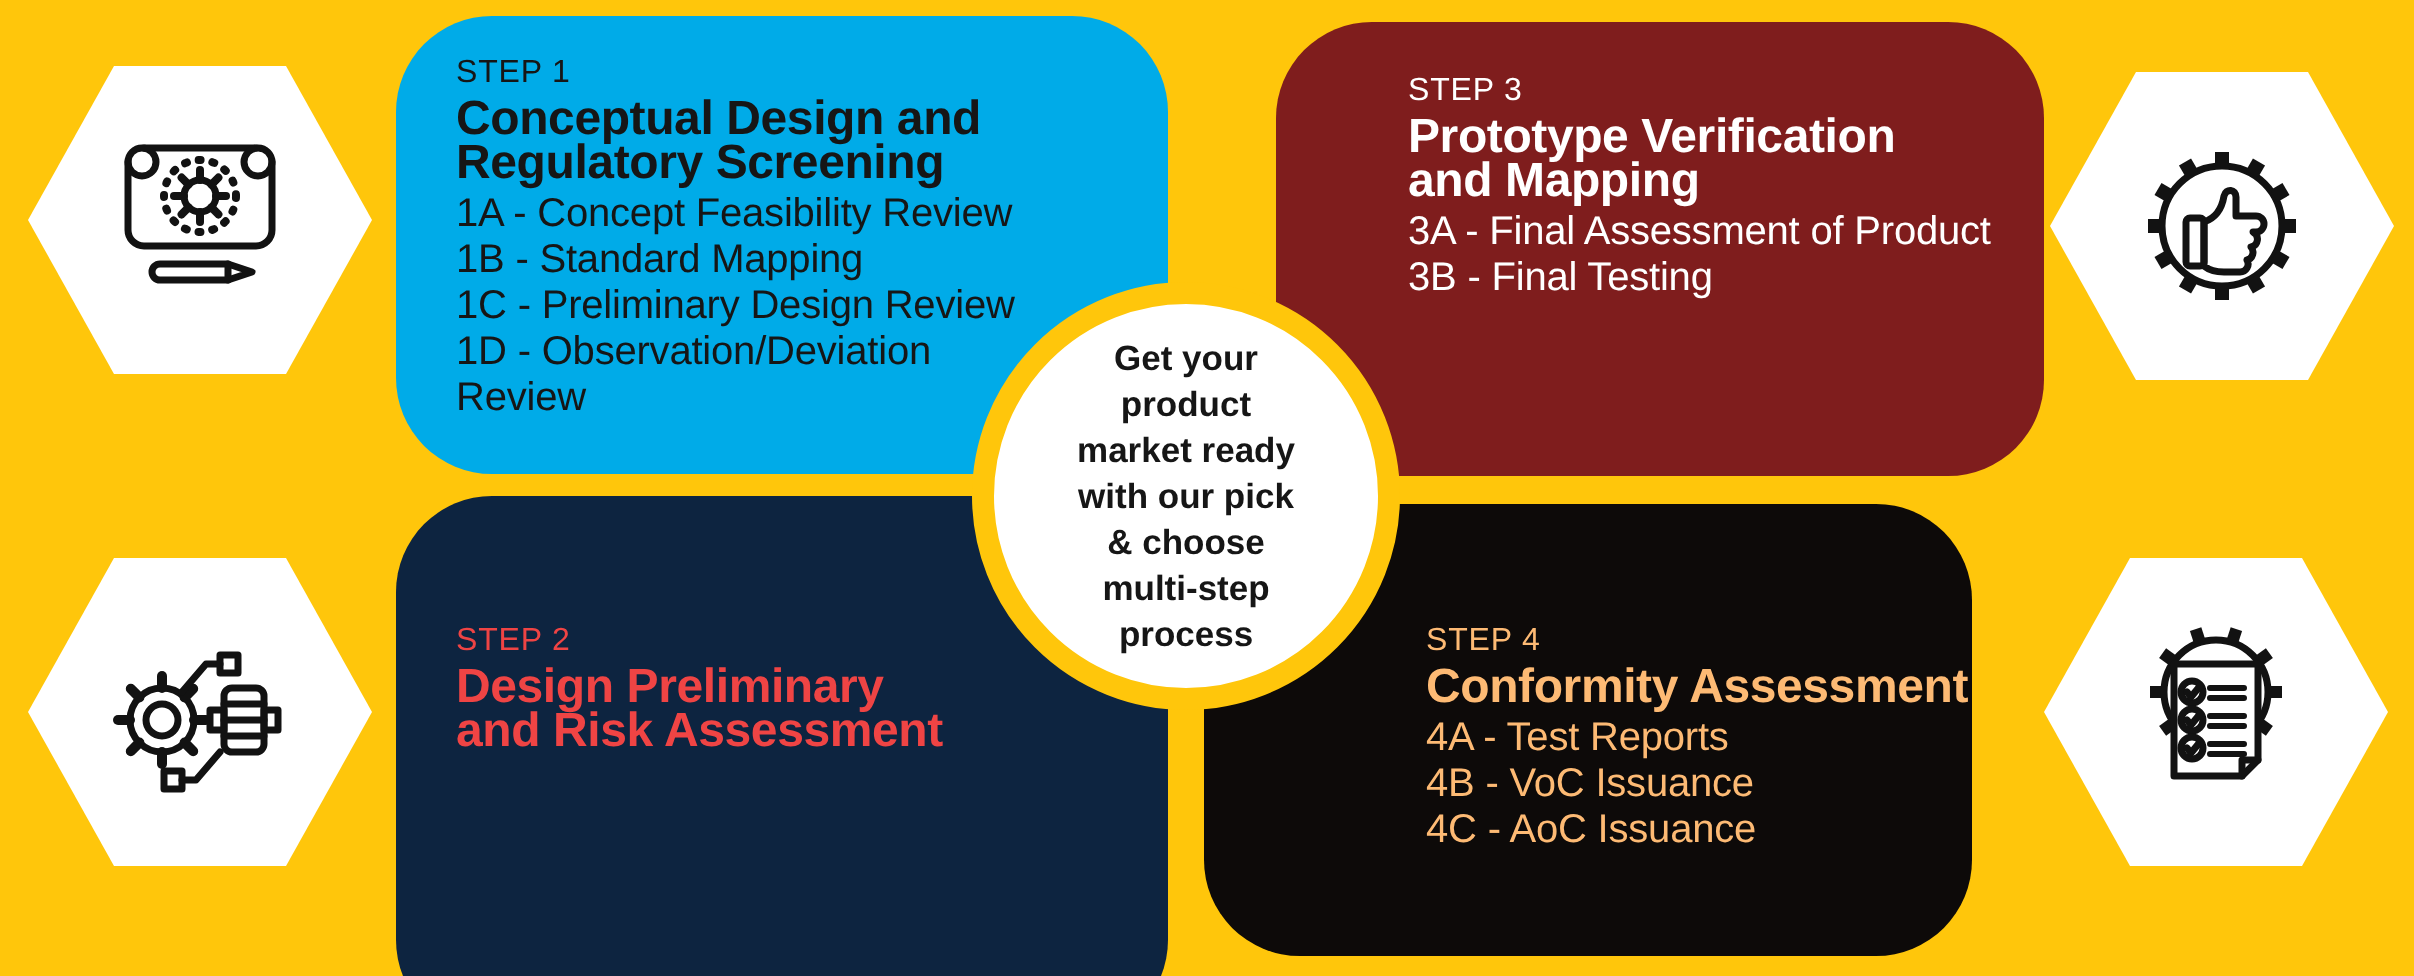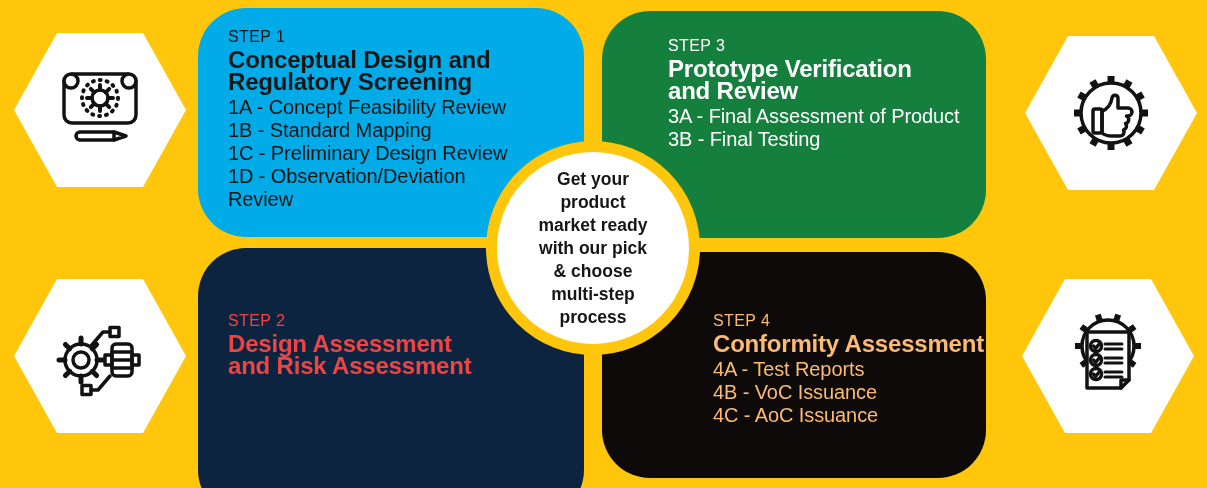--- a/index.html
+++ b/index.html
@@ -4,21 +4,21 @@
 <style>
   html,body{margin:0;padding:0;background:#e8e8e8;}
   .canvas{
     position:relative;width:1207px;height:488px;overflow:hidden;
     background:#FFC60B;
     font-family:"Liberation Sans", sans-serif;
   }
   .step-box{position:absolute;border-radius:48px;box-sizing:border-box;}
   .step-1{left:198px;top:8px;width:386px;height:229px;background:#00ABE8;color:#161616;padding:18px 18px 0 30px;}
   .step-2{left:198px;top:248px;width:386px;height:270px;background:#0D2440;color:#ef4444;padding:62px 18px 0 30px;}
-  .step-3{left:602px;top:11px;width:384px;height:227px;background:#15803d;color:#FFFFFF;padding:24px 16px 0 66px;}
+  .step-3{left:638px;top:11px;width:384px;height:227px;background:#7f1d1d;color:#FFFFFF;padding:24px 16px 0 66px;}
   .step-4{left:602px;top:252px;width:384px;height:226px;background:#0D0A09;color:#fdba74;padding:58px 14px 0 111px;}
   .step-label{font-size:16px;line-height:21px;letter-spacing:0.4px;}
   .step-title{font-size:24px;font-weight:bold;line-height:22px;margin:2px 0 3px;letter-spacing:-0.2px;}
   .title-line{white-space:nowrap;}
   .step-items{font-size:20px;line-height:23px;letter-spacing:-0.1px;}
   .item-line{white-space:nowrap;}
 
   .center-circle{
     position:absolute;left:486px;top:141px;width:214px;height:214px;
     border-radius:50%;background:#FFFFFF;border:11px solid #FFC60B;
@@ -56,32 +56,32 @@
         <div class="item-line">1C - Preliminary Design Review</div>
         <div class="item-line">1D - Observation/Deviation</div>
         <div class="item-line">Review</div>
       </div>
   </section>
 
   <section class="step-box step-3">
     <div class="step-label">STEP 3</div>
     <div class="step-title">
         <div class="title-line">Prototype Verification</div>
-        <div class="title-line">and Review</div>
+        <div class="title-line">and Mapping</div>
       </div>
     <div class="step-items">
         <div class="item-line">3A - Final Assessment of Product</div>
         <div class="item-line">3B - Final Testing</div>
       </div>
   </section>
 
   <section class="step-box step-2">
     <div class="step-label">STEP 2</div>
     <div class="step-title">
-        <div class="title-line">Design Assessment</div>
+        <div class="title-line">Design Preliminary</div>
         <div class="title-line">and Risk Assessment</div>
       </div>
   </section>
 
   <section class="step-box step-4">
     <div class="step-label">STEP 4</div>
     <div class="step-title">
         <div class="title-line">Conformity Assessment</div>
       </div>
     <div class="step-items">

